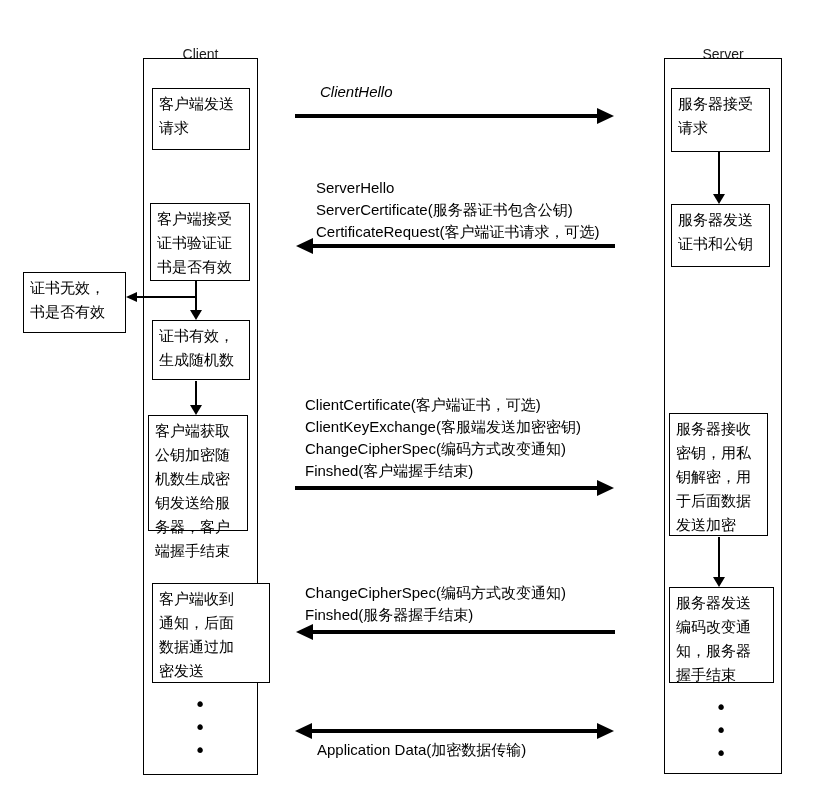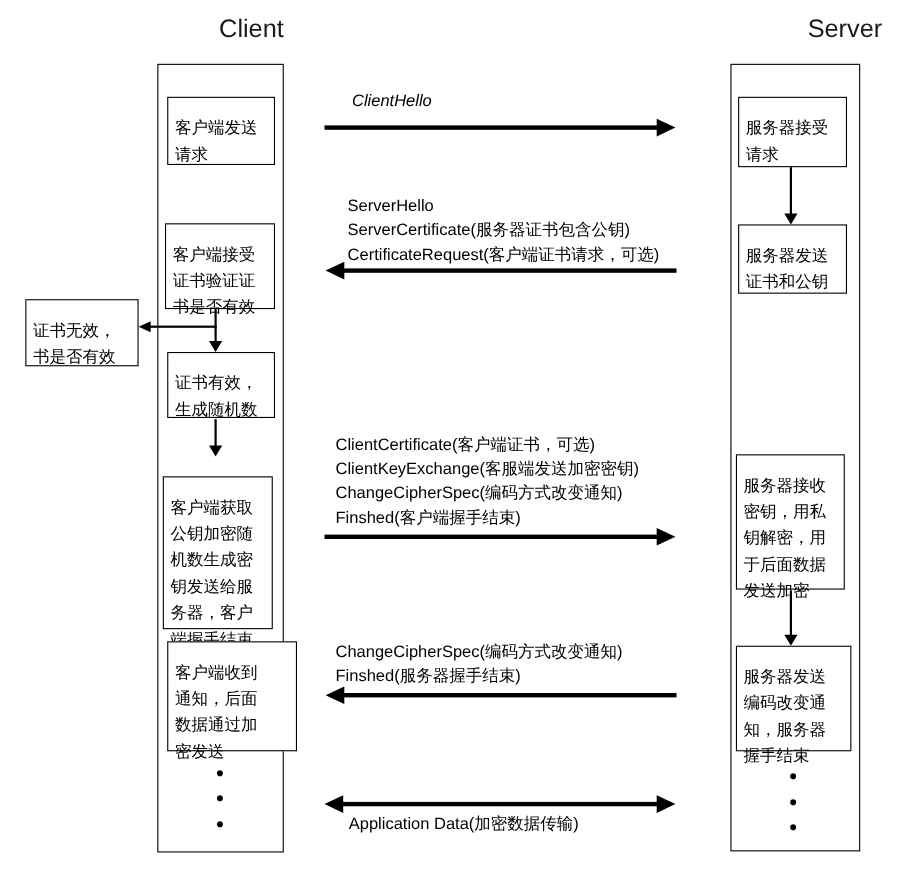--- a/index.html
+++ b/index.html
@@ -1,28 +1,28 @@
 <!DOCTYPE html>
 <html><head>
 <meta charset="utf-8">
 <style>
   html,body { margin:0; padding:0; background:#fff; }
   .canvas {
     position:relative; width:830px; height:795px; background:#fff;
     font-family:"Liberation Sans", sans-serif; color:#000; overflow:hidden;
   }
   .lane-title {
-    position:absolute; font-size:23px; text-align:right; color:#1a1a1a;
+    position:absolute; font-size:14px; text-align:center; color:#1a1a1a;margin-top:33px;
   }
   .lane {
     position:absolute; border:1.5px solid #000; background:#fff; box-sizing:border-box;
   }
   .node {
     position:absolute; border:1.4px solid #000; background:#fff; box-sizing:border-box;
-    font-size:15px; line-height:24px; padding:16px 6px; white-space:pre-line;
+    font-size:15px; line-height:24px; padding:3px 6px; white-space:pre-line;
   }
   .msg-label {
     position:absolute; font-size:15px; line-height:22px; white-space:pre-line;
   }
   .hline { position:absolute; background:#000; height:4px; }
   .head-right {
     position:absolute; width:0; height:0;
     border-top:8px solid transparent; border-bottom:8px solid transparent;
     border-left:17px solid #000;
   }
@@ -47,33 +47,33 @@
     position:absolute; font-size:19px; line-height:23px; white-space:pre-line;
     text-align:center; font-family:"DejaVu Sans", sans-serif;
   }
 </style>
 </head>
 <body>
 
 <div class="canvas">
 
   <div class="lane-title" style="left:143px; top:13px; width:115px;">Client</div>
-  <div class="lane-title" style="left:684px; top:13px; width:118px;">Server</div>
+  <div class="lane-title" style="left:664px; top:13px; width:118px;">Server</div>
 
   <div class="lane" style="left:143px; top:58px; width:115px; height:717px;"></div>
   <div class="lane" style="left:664px; top:58px; width:118px; height:716px;"></div>
 
   <div class="node" style="left:152px; top:88px; width:98px; height:62px;">客户端发送
 请求</div>
   <div class="node" style="left:150px; top:203px; width:100px; height:78px;">客户端接受
 证书验证证
 书是否有效</div>
   <div class="node" style="left:152px; top:320px; width:98px; height:60px;">证书有效，
 生成随机数</div>
-  <div class="node" style="left:148px; top:415px; width:100px; height:139px;margin-top:18px;">客户端获取
+  <div class="node" style="left:148px; top:415px; width:100px; height:116px;">客户端获取
 公钥加密随
 机数生成密
 钥发送给服
 务器，客户
 端握手结束</div>
   <div class="node" style="left:152px; top:583px; width:118px; height:100px;">客户端收到
 通知，后面
 数据通过加
 密发送</div>
   <div class="dots" style="left:191px; top:693px; width:18px;">•

